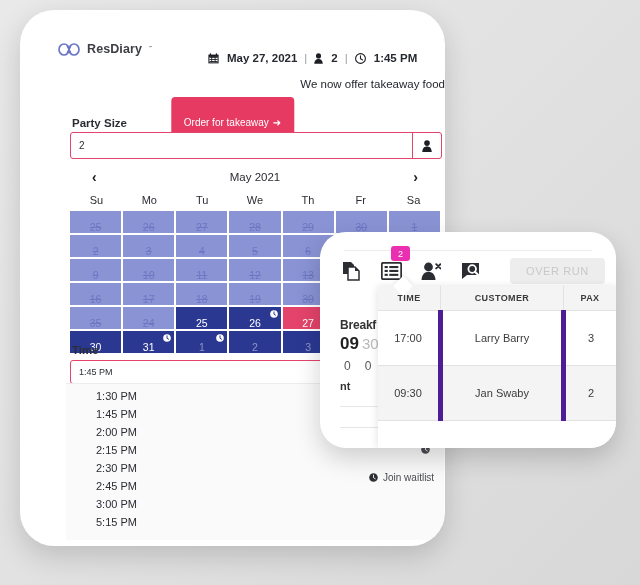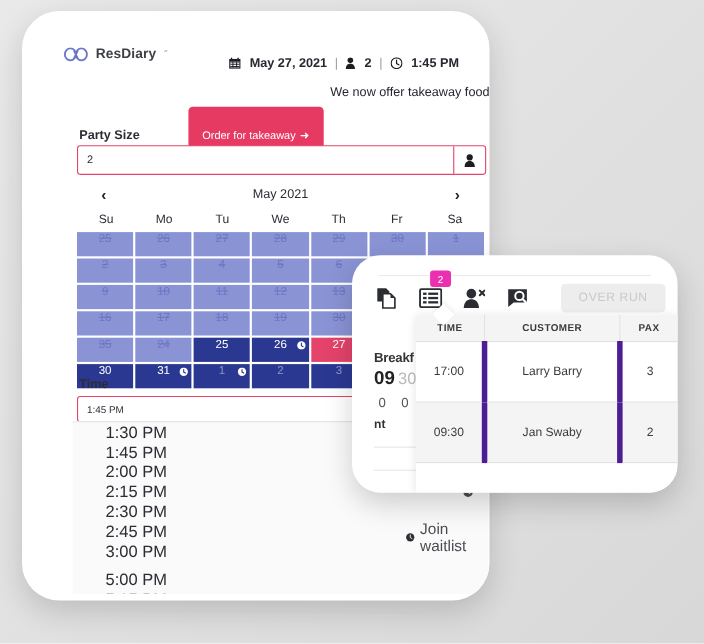--- a/index.html
+++ b/index.html
@@ -59,21 +59,21 @@
 
   
   #calendar{position:absolute;left:50px;top:156px;width:370px;}
   .cal-top{display:flex;align-items:center;justify-content:space-between;height:22px;padding:0 22px;}
   .cal-arrow{font-size:14px;color:#1c1e24;font-weight:700;cursor:pointer;line-height:1;user-select:none;}
   .cal-title{font-size:11.5px;color:#2b2d34;}
   .cal-dow{display:grid;grid-template-columns:repeat(7,1fr);margin-top:6px;}
   .cal-dow div{text-align:center;font-size:11px;color:#2b2d34;padding-bottom:5px;}
   .cal-grid{display:grid;grid-template-columns:repeat(7,1fr);gap:2px;}
   .cal-cell{
-    height:22px;position:relative;display:flex;align-items:flex-start;justify-content:center;
+    height:22px;position:relative;display:flex;align-items:flex-end;justify-content:center;
     font-size:10.5px;color:#ffffff;
   }
   .c-avail{background:#8a93d4;color:#6d77c4;}
   .c-open{background:#2b3892;color:#ffffff;}
   .c-sel{background:#e4436b;color:#ffffff;}
   .cal-cell .strike{text-decoration:line-through;}
   .cell-clock{position:absolute;right:3px;top:3px;}
 
   
   #time-label{left:52px;top:334px;}
@@ -81,29 +81,29 @@
     position:absolute;left:50px;top:350px;width:370px;height:22px;
     border:1px solid #e4436b;border-radius:3px;background:#fff;
     display:flex;align-items:center;
   }
   #time-value{padding-left:8px;font-size:9px;color:#2b2d34;}
   #time-list{
     position:absolute;left:46px;top:373px;width:378px;height:156px;
     background:#fafafa;border-top:1px solid #ececec;overflow:hidden;
   }
   .time-opt{
-    height:18px;display:flex;align-items:center;justify-content:space-between;
-    padding:0 14px 0 30px;font-size:15px;color:#2b2d34;cursor:pointer;
+    height:18px;display:flex;align-items:flex-end;justify-content:space-between;
+    padding:0 14px 0 30px;font-size:11px;color:#2b2d34;cursor:pointer;
   }
   .time-opt.gap{margin-top:8px;}
   .opt-clock{opacity:.85;}
 
   #waitlist-row{
     position:absolute;left:305px;top:462px;display:flex;align-items:center;gap:5px;
-    font-size:14px;color:#4a4c52;margin-left:44px;
+    font-size:10px;color:#4a4c52;margin-left:44px;
   }
 
   
   #overlay-card{
     position:absolute;left:320px;top:232px;width:296px;height:216px;
     background:#ffffff;border-radius:26px;
     box-shadow:0 10px 26px rgba(0,0,0,.18);
     overflow:hidden;
   }
   #overlay-divider{position:absolute;left:24px;top:18px;width:248px;height:1px;background:#ececec;}
@@ -408,23 +408,20 @@
           </svg></span>
       </div>
       <div class="time-opt">
         <span>2:30 PM</span>
       </div>
       <div class="time-opt">
         <span>2:45 PM</span>
       </div>
       <div class="time-opt">
         <span>3:00 PM</span>
-      </div>
-      <div class="time-opt gap">
-        <span>5:00 PM</span>
       </div>
       <div class="time-opt">
         <span>5:15 PM</span>
       </div>
     </div>
 
   <div id="waitlist-row">
     <svg width="9" height="9" viewBox="0 0 13 13">
       <circle cx="6.5" cy="6.5" r="6.2" fill="#2d2f35"></circle>
       <path d="M6.5 3 L6.5 6.8 L9 8.3" stroke="#ffffff" stroke-width="1.3" fill="none" stroke-linecap="round"></path>

